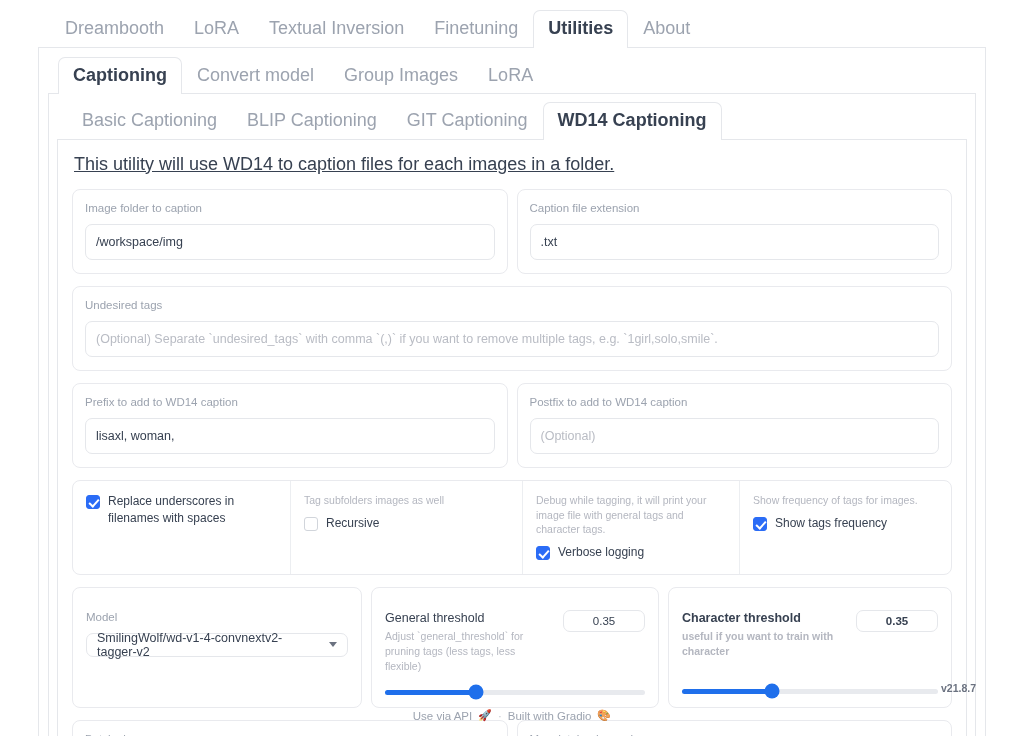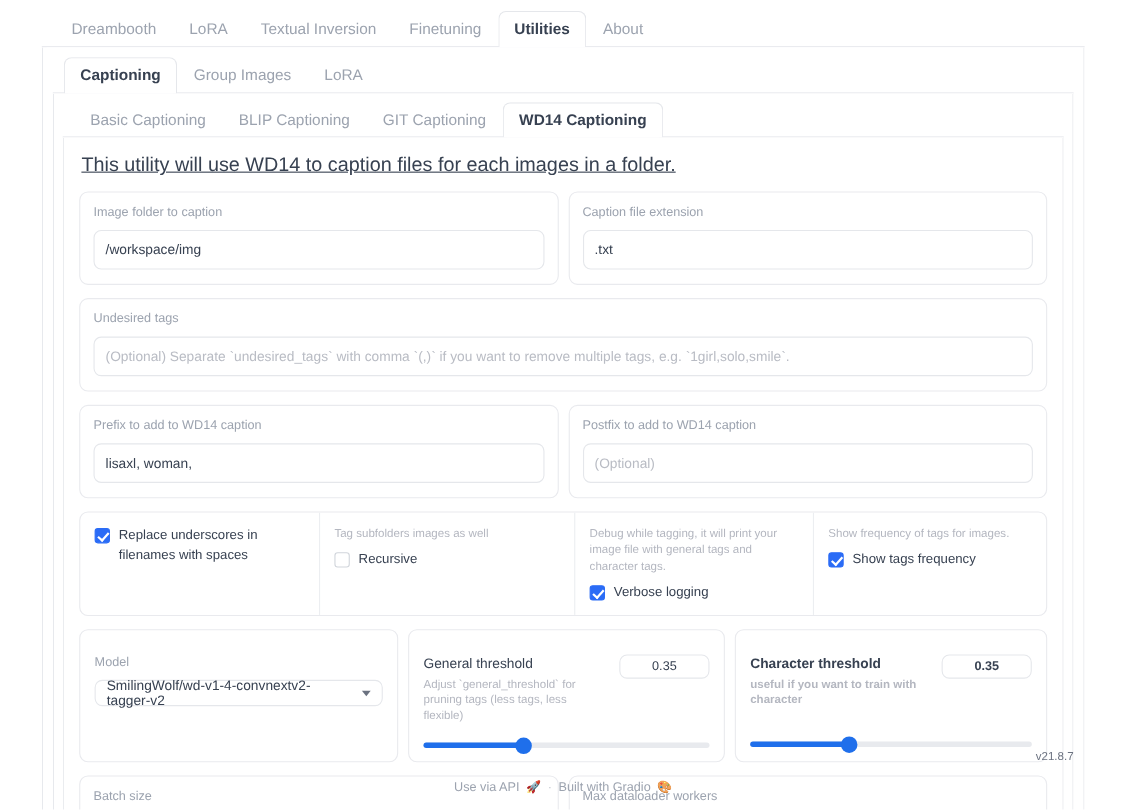--- a/index.html
+++ b/index.html
@@ -13,21 +13,21 @@
   .app { position: relative; width: 1024px; height: 736px; overflow: hidden; }
 
   
   .tabbar {
     display: flex; align-items: flex-end;
     border-bottom: 1px solid #e5e7eb;
     padding-left: 10px;
   }
   .tab {
     padding: 7px 14px 7px 14px;
-    font-size: 14px;
+    font-size: 18px;
     color: #9ca3af;
     background: transparent;
     border: 1px solid transparent;
     border-bottom: none;
     border-radius: 7px 7px 0 0;
     white-space: nowrap;
     cursor: pointer;
     line-height: 1.2;
   }
   .tab.active {
@@ -231,20 +231,21 @@
     background: #1f6feb;
     transform: translate(-50%, -50%);
   }
 
   
   .version {
     position: absolute;
     right: 48px; top: 682px;
     font-size: 10.5px;
     color: #6b7280;
+    font-weight: bold;
   }
   .footer {
     position: absolute;
     left: 0; right: 0; top: 709px;
     display: flex; align-items: center; justify-content: center;
     gap: 6px;
     font-size: 11.5px;
     color: #9ca3af;
   }
   .dot-sep { color: #c6c9d0; }
@@ -263,20 +264,21 @@
       <div class="tab">Textual Inversion</div>
       <div class="tab">Finetuning</div>
       <div class="tab active">Utilities</div>
       <div class="tab">About</div>
     </div>
 
     <div class="panel1">
 
       <div class="tabbar">
         <div class="tab active">Captioning</div>
+        <div class="tab">Convert model</div>
         <div class="tab">Group Images</div>
         <div class="tab">LoRA</div>
       </div>
 
       <div class="panel2">
 
         <div class="tabbar">
           <div class="tab">Basic Captioning</div>
           <div class="tab">BLIP Captioning</div>
           <div class="tab">GIT Captioning</div>

